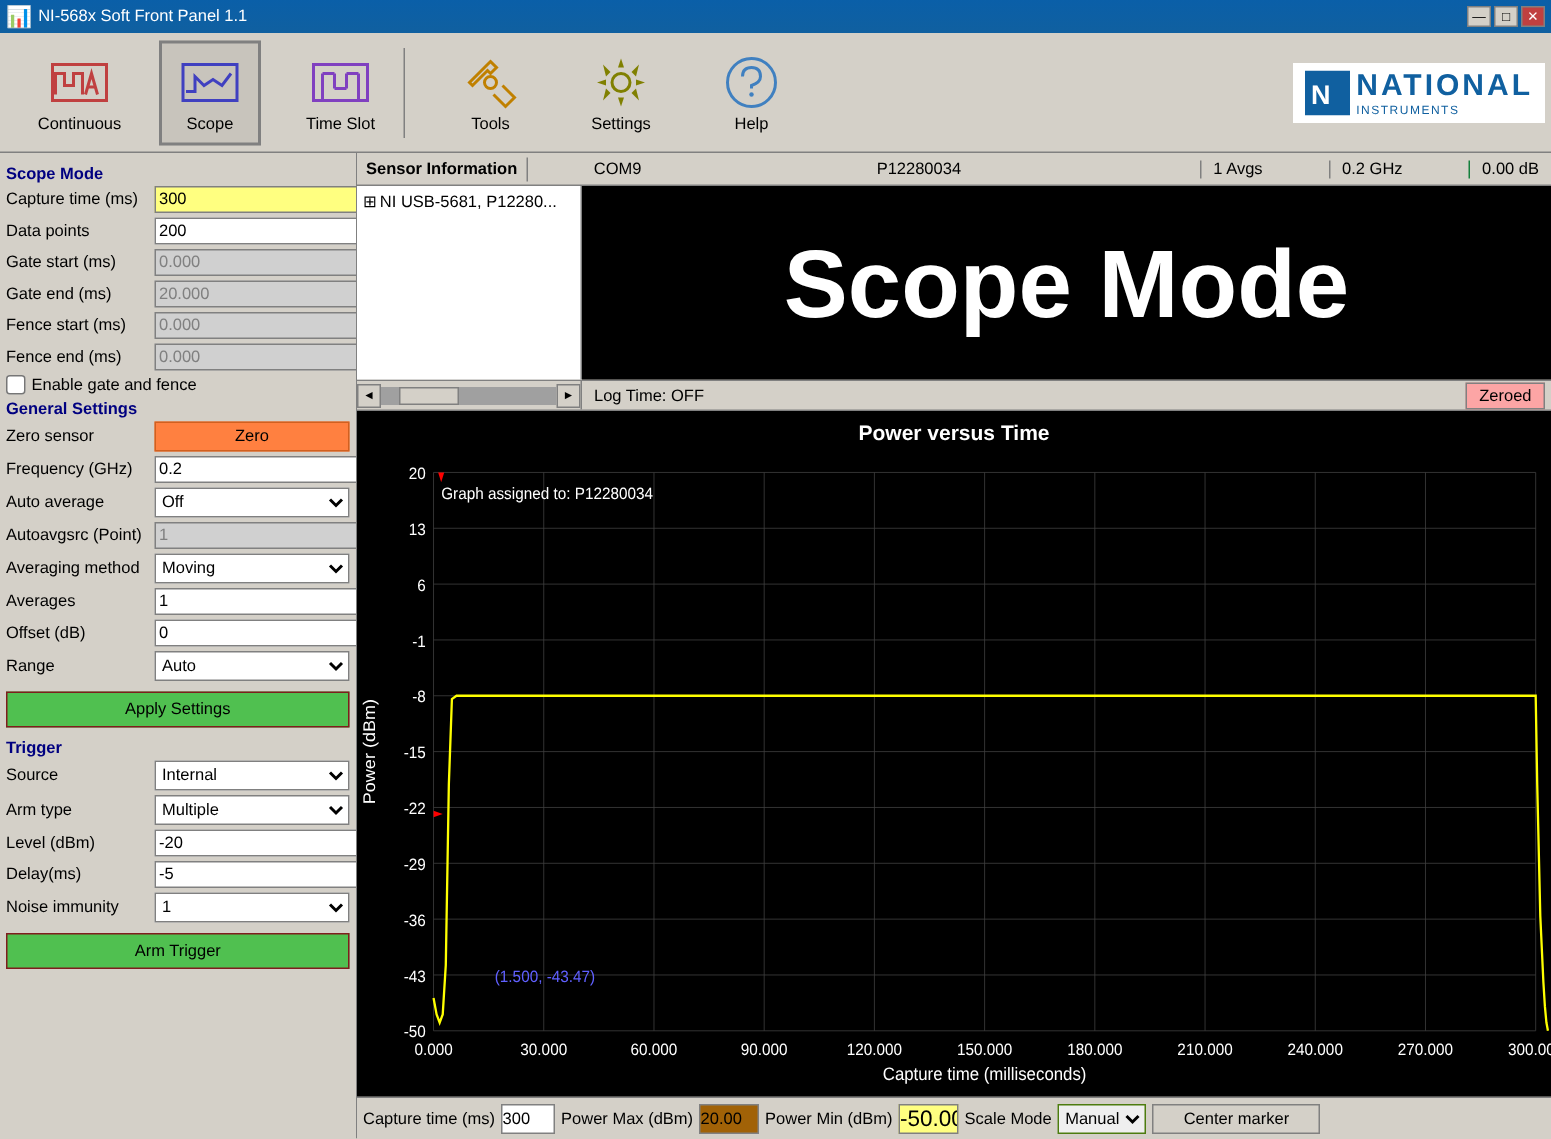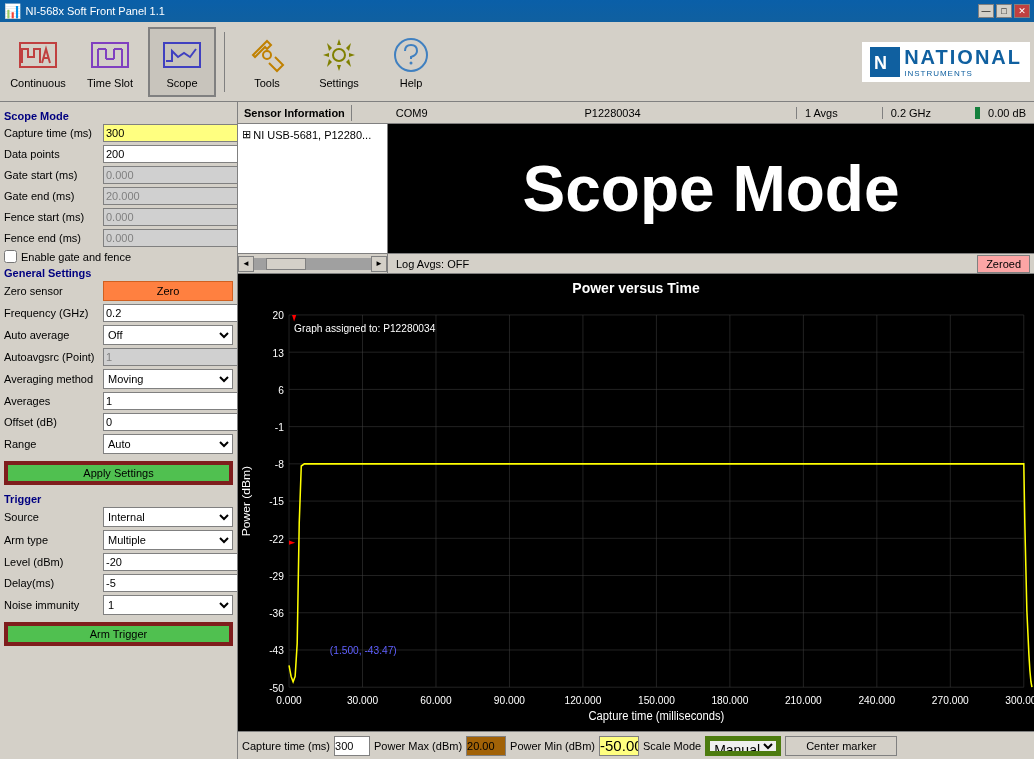--- a/index.html
+++ b/index.html
@@ -7,21 +7,21 @@
     
     
     #title-bar { background: linear-gradient(to bottom, #0a5fa8, #1060a0); color: white; height: 22px; display: flex; align-items: center; justify-content: space-between; padding: 0 4px; font-size: 11px; }
     #title-bar-left { display: flex; align-items: center; gap: 4px; }
     #title-bar-right { display: flex; gap: 2px; }
     .title-btn { width: 16px; height: 14px; background: #d4d0c8; border: 1px solid #808080; font-size: 9px; display: flex; align-items: center; justify-content: center; cursor: pointer; color: black; }
     .title-btn.close { background: #c04040; color: white; }
     
     
     #toolbar { background: #d4d0c8; border-bottom: 1px solid #808080; display: flex; align-items: center; padding: 2px 4px; gap: 4px; height: 80px; }
-    .toolbar-btn { display: flex; flex-direction: column; align-items: center; justify-content: center; width: 68px; height: 70px; border: 1px solid transparent; cursor: pointer; padding: 4px; gap: 2px; font-size: 11px; }
+    .toolbar-btn { display: flex; flex-direction: column; align-items: center; justify-content: center; width: 68px; height: 70px; border: 1px solid transparent; cursor: pointer; padding: 4px; gap: 2px; font-size: 11px; margin-left: 15px; }
     .toolbar-btn.active { border: 2px solid #808080; background: #c8c4bc; }
     .toolbar-icon { width: 40px; height: 40px; }
     .toolbar-separator { width: 1px; height: 60px; background: #808080; margin: 0 4px; }
     #ni-logo { margin-left: auto; display: flex; align-items: center; }
     
     
     #main { display: flex; height: calc(759px - 102px); }
     
     
     #left-panel { width: 238px; background: #d4d0c8; border-right: 1px solid #808080; overflow-y: auto; padding: 4px; flex-shrink: 0; }
@@ -32,21 +32,21 @@
     
     .section-header { font-weight: bold; font-size: 11px; margin: 4px 0 2px 0; color: #000080; }
     .field-row { display: flex; align-items: center; margin-bottom: 3px; gap: 4px; }
     .field-label { width: 95px; font-size: 11px; flex-shrink: 0; }
     .field-input { flex: 1; height: 18px; border: 1px solid #808080; background: white; font-size: 11px; padding: 1px 2px; }
     .field-input.disabled { background: #d0d0d0; color: #808080; }
     .field-input.yellow { background: #ffff80; }
     .field-select { flex: 1; height: 20px; border: 1px solid #808080; background: white; font-size: 11px; }
     .checkbox-row { display: flex; align-items: center; gap: 4px; margin-bottom: 3px; }
     
-    .apply-btn { width: 100%; height: 24px; background: #50c050; border: 4px solid #7f1d1d; color: black; font-size: 11px; cursor: pointer; margin: 4px 0; }
+    .apply-btn { width: 100%; height: 24px; background: #50c050; border: 1px solid #7f1d1d; color: black; font-size: 11px; cursor: pointer; margin: 4px 0; }
     
     .zero-btn { background: #ff8040; border: 1px solid #d06020; padding: 2px 8px; font-size: 11px; cursor: pointer; flex: 1; height: 20px; }
     
     
     #chart-svg { width: 100%; height: 100%; }
     
     
     .ni-logo-box { background: white; padding: 4px 8px; display: flex; flex-direction: column; align-items: flex-end; }
     .ni-logo-text { font-size: 20px; font-weight: bold; color: #1060a0; letter-spacing: 2px; }
     .ni-logo-sub { font-size: 8px; letter-spacing: 1px; color: #1060a0; }
@@ -68,40 +68,40 @@
 
 <div id="toolbar">
   <div class="toolbar-btn">
     <svg class="toolbar-icon" viewBox="0 0 40 40">
       <rect x="2" y="8" width="36" height="24" fill="none" stroke="#c04040" stroke-width="2"></rect>
       <path d="M4 28 L4 14 L10 14 L10 22 L16 22 L16 14 L22 14 L22 28" fill="none" stroke="#c04040" stroke-width="2"></path>
       <path d="M24 28 L28 14 L32 28" fill="none" stroke="#c04040" stroke-width="2"></path>
       <line x1="25" y1="23" x2="31" y2="23" stroke="#c04040" stroke-width="2"></line>
     </svg>
     <span>Continuous</span>
+  </div>
+  <div class="toolbar-btn active">
+    <svg class="toolbar-icon" viewBox="0 0 40 40">
+      <rect x="2" y="8" width="36" height="24" fill="none" stroke="#4040c0" stroke-width="2"></rect>
+      <path d="M4 26 L10 26 L10 16 L16 22 L22 18 L28 22 L34 14" fill="none" stroke="#4040c0" stroke-width="2"></path>
+    </svg>
+    <span>Scope</span>
   </div>
   <div class="toolbar-btn">
     <svg class="toolbar-icon" viewBox="0 0 40 40">
       <rect x="2" y="8" width="36" height="24" fill="none" stroke="#8040c0" stroke-width="2"></rect>
       <line x1="8" y1="32" x2="8" y2="14" stroke="#8040c0" stroke-width="2"></line>
       <line x1="8" y1="14" x2="16" y2="14" stroke="#8040c0" stroke-width="2"></line>
       <line x1="16" y1="14" x2="16" y2="24" stroke="#8040c0" stroke-width="2"></line>
       <line x1="16" y1="24" x2="24" y2="24" stroke="#8040c0" stroke-width="2"></line>
       <line x1="24" y1="24" x2="24" y2="14" stroke="#8040c0" stroke-width="2"></line>
       <line x1="24" y1="14" x2="32" y2="14" stroke="#8040c0" stroke-width="2"></line>
       <line x1="32" y1="14" x2="32" y2="32" stroke="#8040c0" stroke-width="2"></line>
     </svg>
     <span>Time Slot</span>
-  </div>
-  <div class="toolbar-btn active">
-    <svg class="toolbar-icon" viewBox="0 0 40 40">
-      <rect x="2" y="8" width="36" height="24" fill="none" stroke="#4040c0" stroke-width="2"></rect>
-      <path d="M4 26 L10 26 L10 16 L16 22 L22 18 L28 22 L34 14" fill="none" stroke="#4040c0" stroke-width="2"></path>
-    </svg>
-    <span>Scope</span>
   </div>
   <div class="toolbar-separator"></div>
   <div class="toolbar-btn">
     <svg class="toolbar-icon" viewBox="0 0 40 40">
       <path d="M20 6 L24 10 L20 14 L18 12 L12 18 L8 22 L6 20 L10 16 L16 10 Z" fill="none" stroke="#c08000" stroke-width="2"></path>
       <circle cx="20" cy="20" r="4" fill="none" stroke="#c08000" stroke-width="2"></circle>
       <path d="M28 22 L36 30 L30 36 L22 28" fill="none" stroke="#c08000" stroke-width="2"></path>
     </svg>
     <span>Tools</span>
   </div>
@@ -281,21 +281,21 @@
 
   <div id="right-area">
 
     <div style="display:flex; background:#d4d0c8; border-bottom:1px solid #808080; height:22px; align-items:center; font-size:11px;gap:36px;">
       <span style="border-right:1px solid #808080; padding:2px 6px; font-weight:bold;">Sensor Information</span>
       <span style="padding:0 8px;">COM9</span>
       <span style="padding:0 4px;margin-top:36px;">NI USB-5681</span>
       <span style="padding:0 4px;">P12280034</span>
       <span style="margin-left:auto; border-left:1px solid #808080; padding:0 8px;">1 Avgs</span>
       <span style="border-left:1px solid #808080; padding:0 8px;">0.2 GHz</span>
-      <span style="border-left:5px solid #15803d; padding:0 8px;">0.00 dB</span>
+      <span style="border-left:1px solid #15803d; padding:0 8px;">0.00 dB</span>
     </div>
 
     <div style="display:flex; height:130px; border-bottom:1px solid #808080;">
 
       <div style="width:150px; background:white; border-right:1px solid #808080; overflow:auto; font-size:11px; padding:2px;">
         <div style="display:flex; align-items:center; gap:2px; padding:2px;">
           <span>⊞</span>
           <span>NI USB-5681, P12280...</span>
         </div>
       </div>
@@ -307,21 +307,21 @@
 
     <div style="display:flex; background:#d4d0c8; border-bottom:1px solid #808080; height:20px; align-items:center;">
 
       <div style="display:flex; align-items:center; width:150px; border-right:1px solid #808080; height:100%;">
         <button style="width:16px; height:16px; font-size:8px; border:1px solid #808080; background:#d4d0c8; cursor:pointer;">◄</button>
         <div style="flex:1; height:12px; background:#a0a0a0; position:relative;">
           <div style="width:40px; height:12px; background:#d4d0c8; border:1px solid #808080; position:absolute; left:10%;"></div>
         </div>
         <button style="width:16px; height:16px; font-size:8px; border:1px solid #808080; background:#d4d0c8; cursor:pointer;">►</button>
       </div>
-      <span style="padding:0 8px; font-size:11px;">Log Avgs: OFF</span>
+      <span style="padding:0 8px; font-size:11px;">Log Time: OFF</span>
       <button style="margin-left:auto; margin-right:4px; height:18px; padding:0 8px; font-size:11px; border:1px solid #808080; background:#fca5a5; cursor:pointer;">Zeroed</button>
     </div>
 
     <div style="flex:1; background:black; position:relative; overflow:hidden;">
       <div style="color:white; text-align:center; font-size:14px; font-weight:bold; padding:6px 0;">Power versus Time</div>
 
       <svg id="chart-svg" style="width:100%; height:calc(100% - 30px); position:absolute; top:30px;" viewBox="0 0 780 390" preserveAspectRatio="none">
 
         <defs>
           <pattern id="grid" width="71" height="39" patternUnits="userSpaceOnUse">
@@ -408,21 +408,21 @@
       <span>Capture time (ms)</span>
       <input type="text" style="width: 36px; height: 20px; border: 1px solid rgb(128, 128, 128); font-size: 11px;" value="300">
 
       <span>Power Max (dBm)</span>
       <input type="text" style="width: 40px; height: 20px; border: 1px solid rgb(128, 128, 128); background: #a16207; font-size: 11px;" value="20.00">
 
       <span>Power Min (dBm)</span>
       <input type="text" style="width: 40px; height: 20px; border: 1px solid rgb(128, 128, 128); background: rgb(255, 255, 128); font-size: 15px;" value="-50.00">
 
       <span>Scale Mode</span>
-      <select style="height:20px; border:5px solid #4d7c0f; font-size:14px;">
+      <select style="height:20px; border:1px solid #4d7c0f; font-size:11px;">
         <option>Manual</option>
         <option>Auto</option>
       </select>
 
       <button style="height:20px; padding:0 20px; border:1px solid #808080; background:#d4d0c8; font-size:11px; cursor:pointer;">Center marker</button>
 
     </div>
 
   </div>
 

